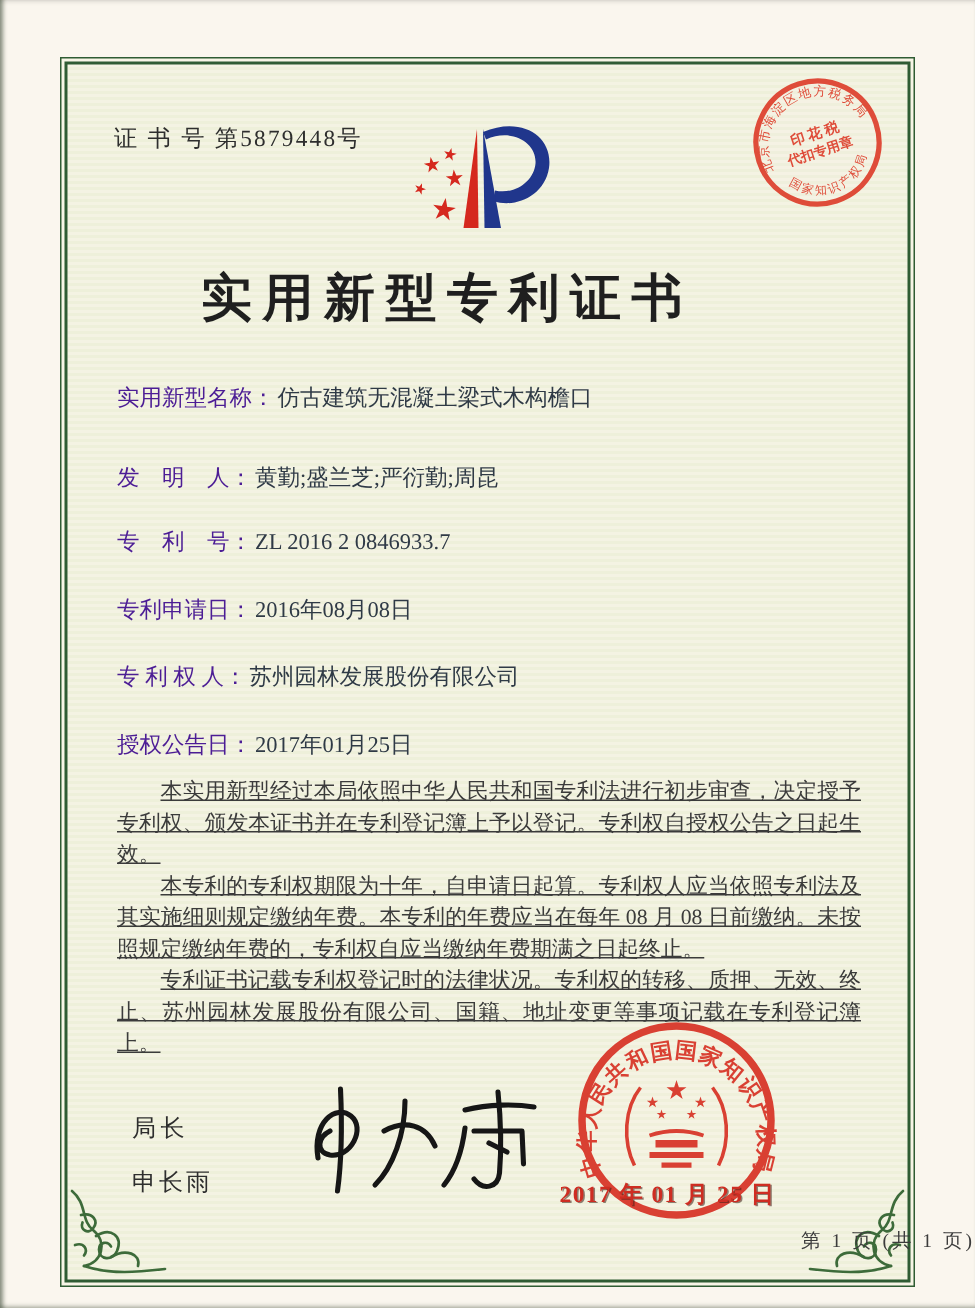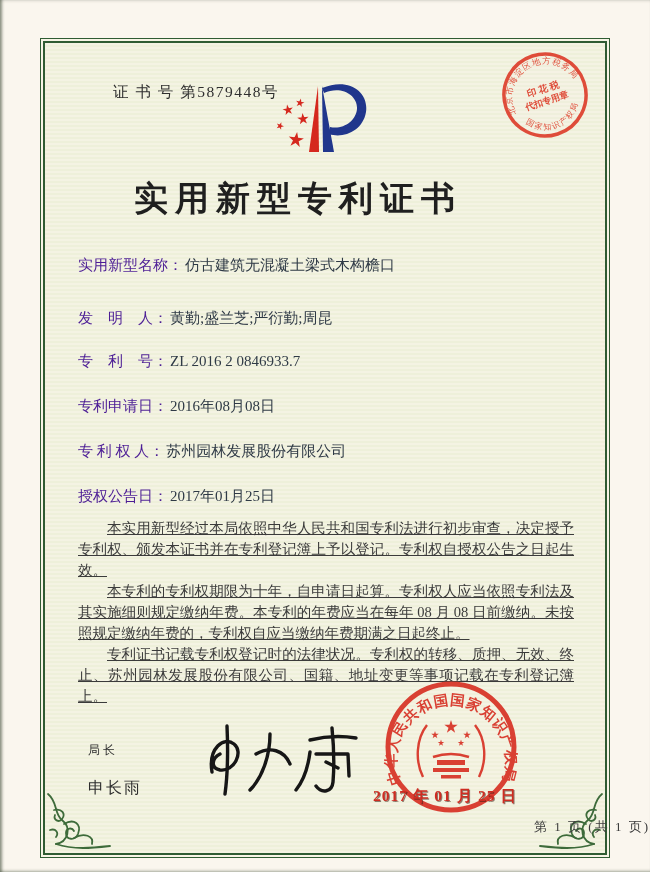--- a/index.html
+++ b/index.html
@@ -11,37 +11,37 @@
   }
   .frame{
     position:absolute;left:40px;top:38px;width:570px;height:820px;
     border:1px solid #2f5c33;padding:2px;box-sizing:border-box;background:#f7f5e6;
   }
   .frame-inner{
     width:100%;height:100%;box-sizing:border-box;border:2px solid #2f5c33;
     background:repeating-linear-gradient(180deg,#f4f3e3 0px,#f4f3e3 2px,#eef0da 2px,#eef0da 4px);
   }
   .cert-no{
-    position:absolute;left:76px;top:82px;font-size:15.5px;color:#2e2e2e;letter-spacing:1.5px;margin-left:37px;
+    position:absolute;left:76px;top:82px;font-size:15.5px;color:#2e2e2e;letter-spacing:1.5px;
   }
   .title{
     position:absolute;left:0;top:176px;width:596px;text-align:center;
     font-size:34px;font-weight:bold;color:#1f1f1f;letter-spacing:7px;
   }
   .fields{position:absolute;left:78px;top:0;width:500px;}
   .field-row{position:absolute;left:0;font-size:15px;color:#333;white-space:nowrap;}
   .field-row .lab{color:#4c1d95;text-align:center;}
   .field-row .val{color:#2f3a46;margin-left:2px;}
   .row0{top:256px}.row1{top:309px}.row2{top:352px}.row3{top:397px}.row4{top:442px}.row5{top:487px}
   .body-text{
     position:absolute;left:78px;top:518px;width:496px;
     font-size:14.5px;line-height:21px;color:#3b3b3b;text-align:justify;
   }
   .body-text p{margin:0;text-indent:2em;text-decoration:underline;}
-  .director{position:absolute;left:88px;top:742px;font-size:12px;color:#2e2e2e;letter-spacing:3px;}
+  .director{position:absolute;left:88px;top:742px;font-size:16px;color:#2e2e2e;letter-spacing:3px;}
   .director-name{position:absolute;left:88px;top:778px;font-size:16px;color:#2e2e2e;letter-spacing:2px;}
   .signature{position:absolute;left:198px;top:720px;}
   .tax-stamp{position:absolute;left:500px;top:50px;transform:rotate(-18deg);opacity:.9;}
   .gov-seal{position:absolute;left:383px;top:679px;opacity:.95;}
   .seal-date{
     position:absolute;left:370px;top:786px;width:150px;text-align:center;
     font-size:15.5px;font-weight:bold;color:#ce2d22;letter-spacing:1px;
     text-shadow:1px 1px 0 rgba(60,30,20,.55);
   }
   .footer{

